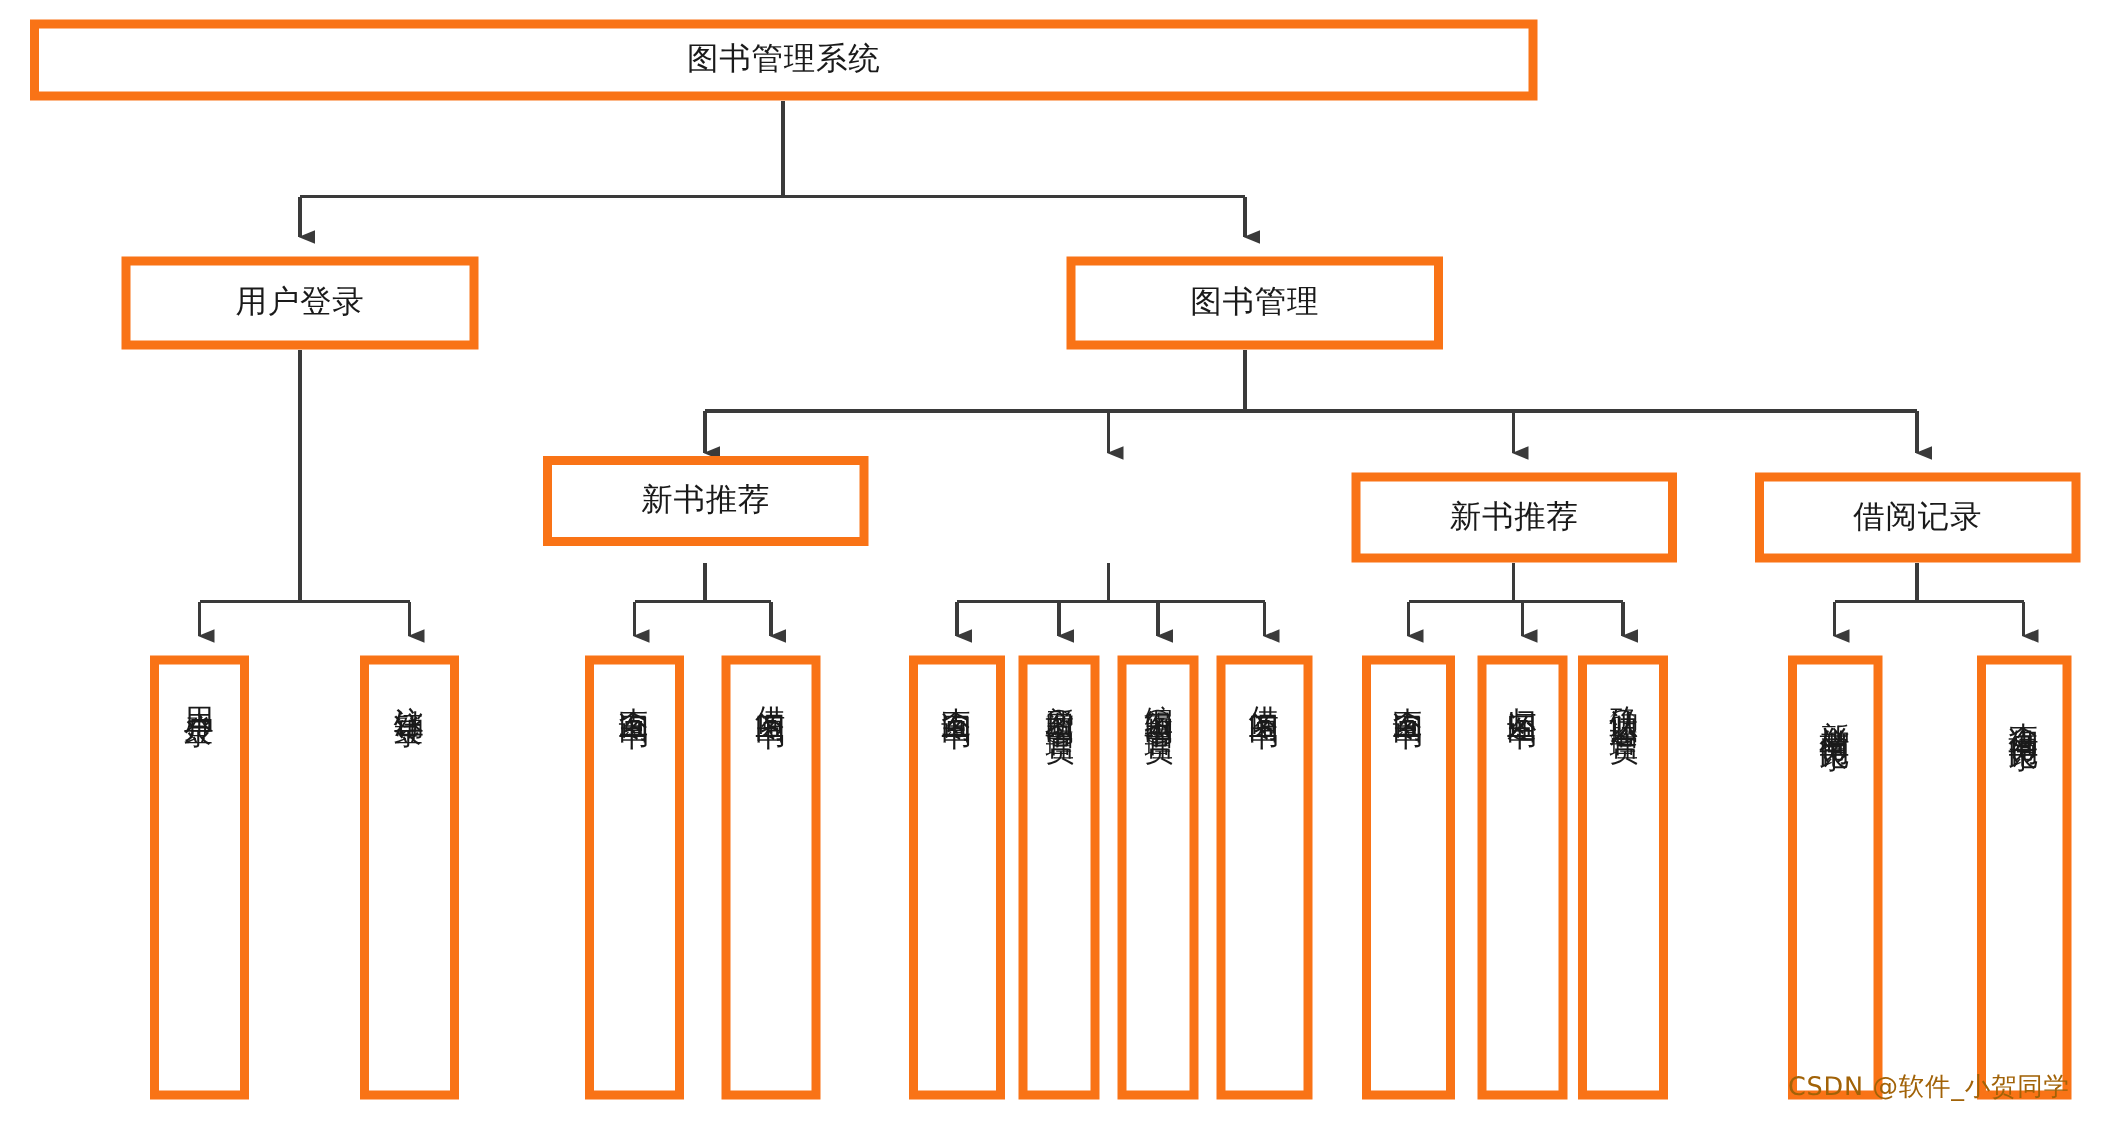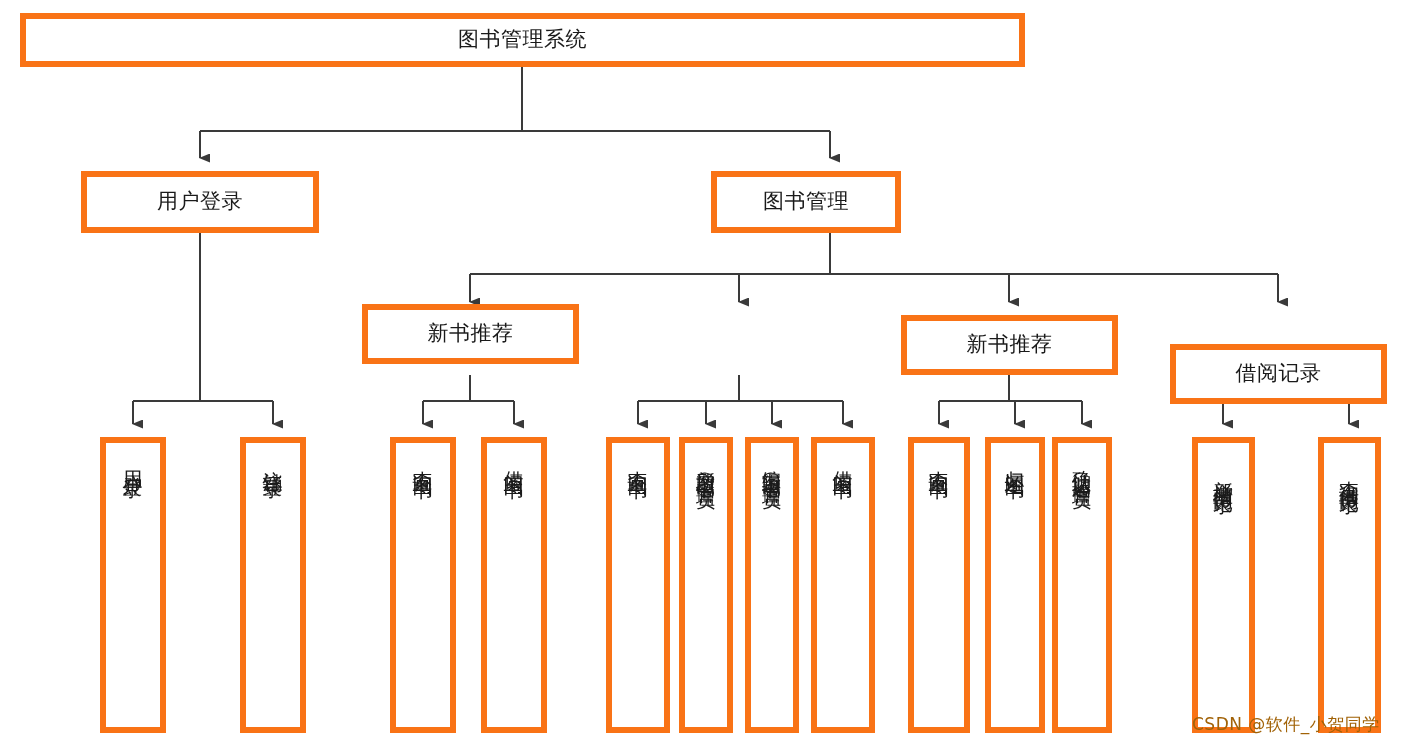--- a/index.html
+++ b/index.html
@@ -119,31 +119,31 @@
     </g>
   </svg>
 
   <div class="node h-label" style="left:20px; top:13px; width:1005px; height:54px;">
     <span>图书管理系统</span>
   </div>
 
   <div class="node h-label" style="left:81px; top:171px; width:238px; height:62px;">
     <span>用户登录</span>
   </div>
-  <div class="node h-label" style="left:711px; top:171px; width:190px; height:62px;">
+  <div class="node h-label" style="left:711px; top:171px; width:251px; height:62px;">
     <span>图书管理</span>
   </div>
 
   <div class="node h-label" style="left:362px; top:304px; width:217px; height:60px;">
     <span>新书推荐</span>
   </div>
   <div class="node h-label" style="left:901px; top:315px; width:217px; height:60px;">
     <span>新书推荐</span>
   </div>
-  <div class="node h-label" style="left:1170px; top:315px; width:217px; height:60px;margin-top:29px;">
+  <div class="node h-label" style="left:1170px; top:315px; width:217px; height:60px;">
     <span>借阅记录</span>
   </div>
 
   <div class="node v-label" style="left:100px; top:437px; width:66px; height:296px;">
     <span class="vtext">用户登录</span>
   </div>
   <div class="node v-label" style="left:240px; top:437px; width:66px; height:296px;">
     <span class="vtext">注销登录</span>
   </div>
   <div class="node v-label" style="left:390px; top:437px; width:66px; height:296px;">

